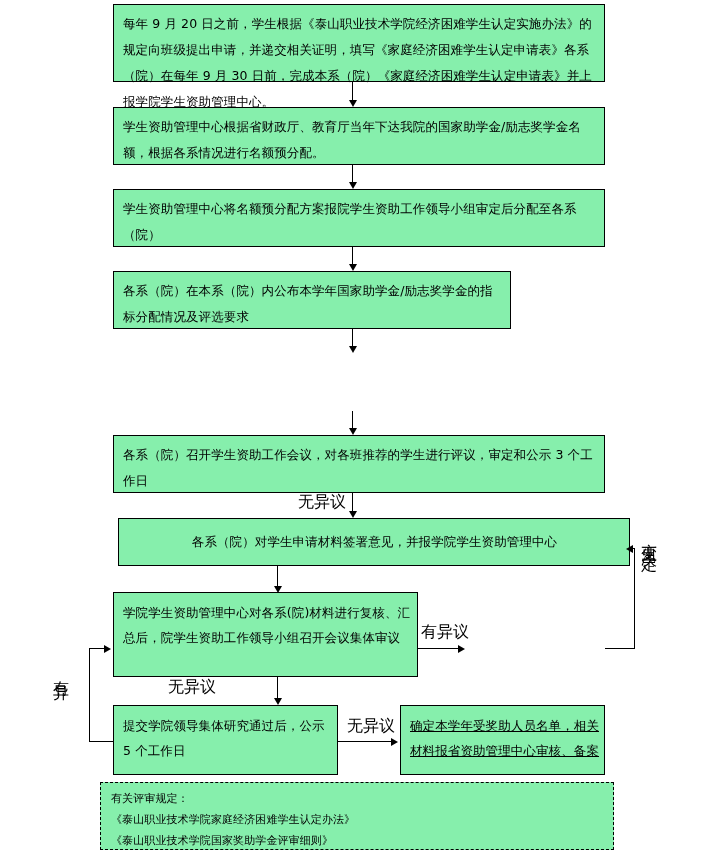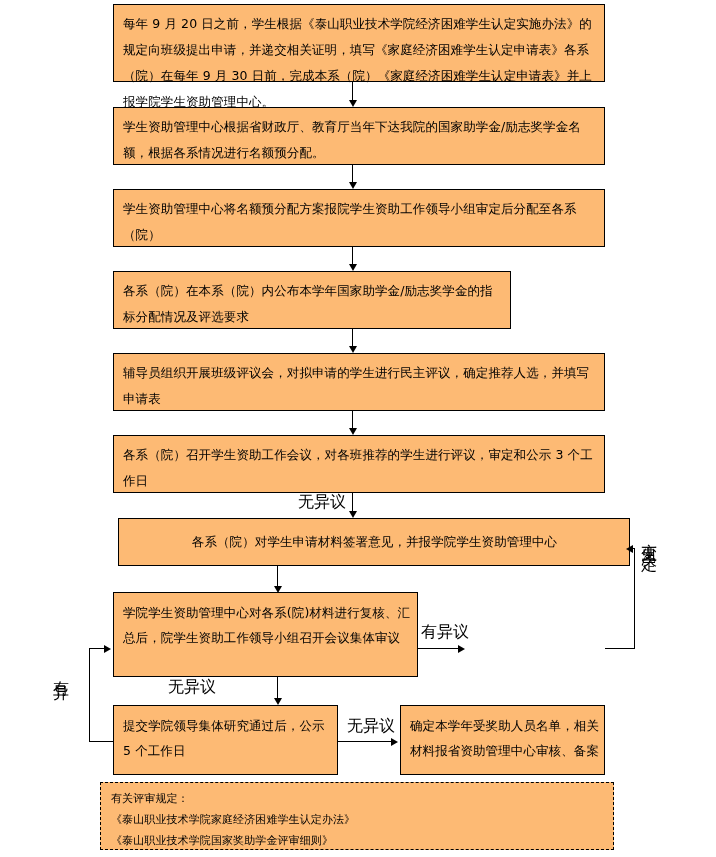--- a/index.html
+++ b/index.html
@@ -13,21 +13,21 @@
   #canvas {
     position: relative;
     width: 716px;
     height: 857px;
     background: #ffffff;
     overflow: hidden;
   }
   .node {
     position: absolute;
     border: 1px solid #000000;
-    background: #fdba74;
+    background: #86efac;
     box-sizing: border-box;
     font-size: 12.5px;
     line-height: 26px;
     color: #000000;
     padding: 6px 8px 6px 9px;
     text-align: left;
     letter-spacing: 0.1px;
   }
   .node.center {
     text-align: center;
@@ -103,21 +103,20 @@
   <div class="node" style="left:113px; top:189px; width:492px; height:58px;">学生资助管理中心将名额预分配方案报院学生资助工作领导小组审定后分配至各系（院）</div>
 
   <div class="conn v" style="left:352px; top:247px; height:21px;"></div>
   <div class="arrow-down" style="left:349px; top:264px;"></div>
 
   <div class="node" style="left:113px; top:271px; width:398px; height:58px;">各系（院）在本系（院）内公布本学年国家助学金/励志奖学金的指标分配情况及评选要求</div>
 
   <div class="conn v" style="left:352px; top:329px; height:21px;"></div>
   <div class="arrow-down" style="left:349px; top:346px;"></div>
 
-  <div class="node" style="left:113px; top:353px; width:492px; height:58px;">辅导员组织开展班级评议会，对拟申请的学生进行民主评议，确定推荐人选，并填写申请表</div>
 
   <div class="conn v" style="left:352px; top:411px; height:21px;"></div>
   <div class="arrow-down" style="left:349px; top:428px;"></div>
 
   <div class="node" style="left:113px; top:435px; width:492px; height:58px;">各系（院）召开学生资助工作会议，对各班推荐的学生进行评议，审定和公示 3 个工作日</div>
 
   <div class="conn v" style="left:352px; top:493px; height:23px;"></div>
   <div class="arrow-down" style="left:349px; top:511px;"></div>
   <div class="edge-label" style="left:296px; top:494px;">无异议</div>
 
@@ -141,21 +140,21 @@
   <div class="conn h" style="left:631px; top:548px; width:4px;"></div>
   <div class="arrow-left" style="left:626px; top:545px;"></div>
   <div class="edge-label vertical" style="left:640px; top:528px;">变更决定</div>
 
   <div class="conn v" style="left:277px; top:677px; height:26px;"></div>
   <div class="arrow-down" style="left:274px; top:698px;"></div>
   <div class="edge-label" style="left:166px; top:679px;">无异议</div>
 
   <div class="node compact" style="left:113px; top:705px; width:225px; height:70px;">提交学院领导集体研究通过后，公示 5 个工作日</div>
 
-  <div class="node compact" style="left:400px; top:705px; width:205px; height:70px;">确定本学年受奖助人员名单，相关材料报省资助管理中心审核、备案</div>
+  <div class="node compact" style="left:400px; top:705px; width:205px; height:70px;text-decoration:underline;">确定本学年受奖助人员名单，相关材料报省资助管理中心审核、备案</div>
 
   <div class="conn h" style="left:338px; top:741px; width:55px;"></div>
   <div class="arrow-right" style="left:391px; top:738px;"></div>
   <div class="edge-label" style="left:345px; top:718px;">无异议</div>
 
   <div class="conn h" style="left:89px; top:741px; width:25px;"></div>
   <div class="conn v" style="left:89px; top:648px; height:94px;"></div>
   <div class="conn h" style="left:89px; top:648px; width:16px;"></div>
   <div class="arrow-right" style="left:104px; top:645px;"></div>
   <div class="edge-label vertical" style="left:52px; top:666px;">有异</div>

